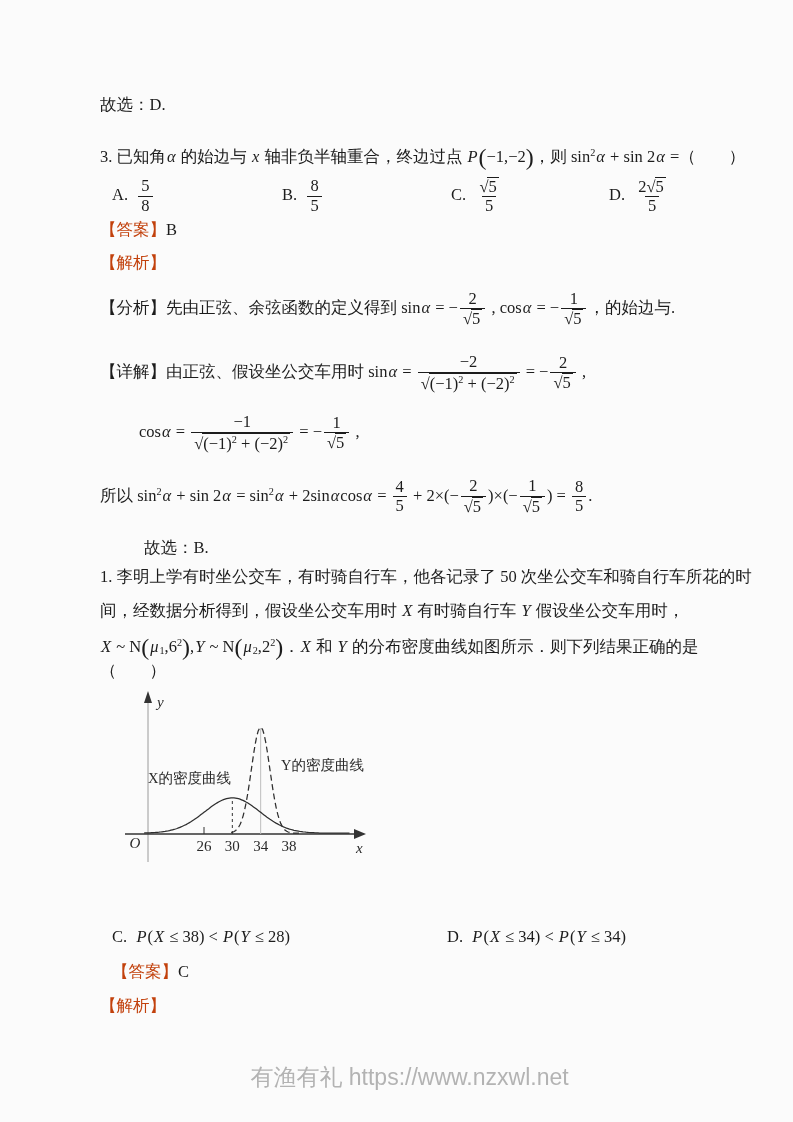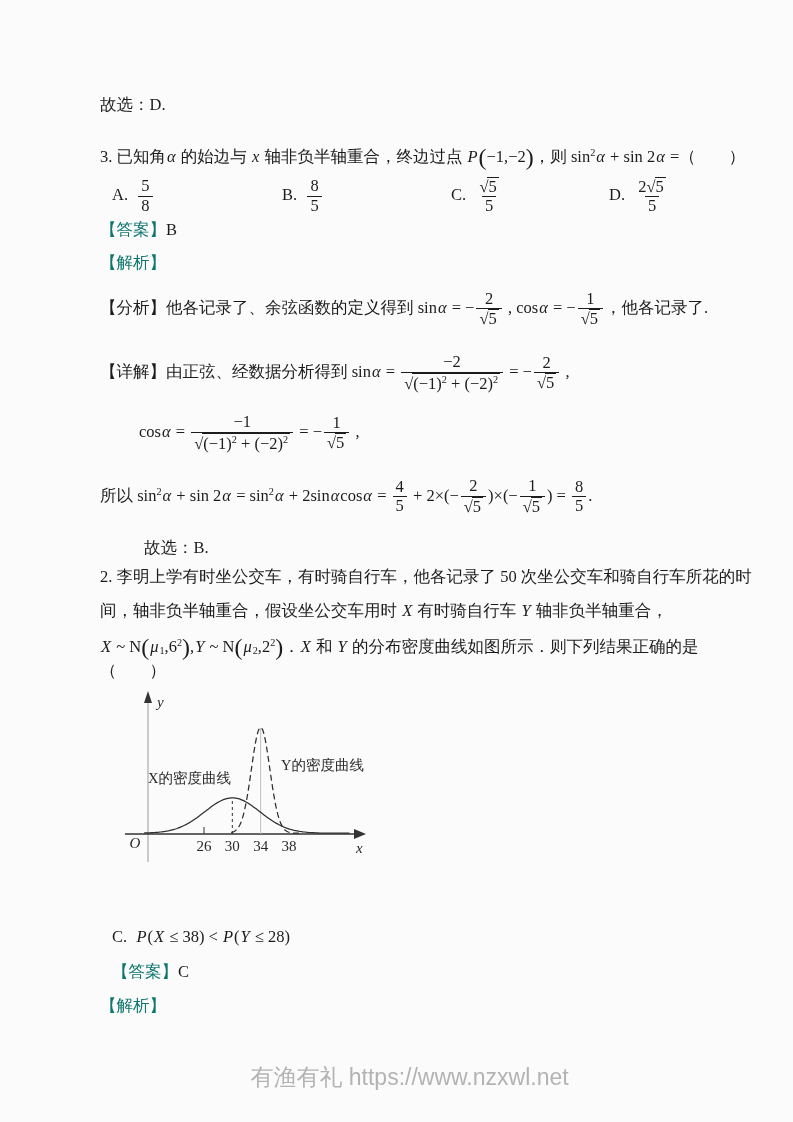--- a/index.html
+++ b/index.html
@@ -3,21 +3,21 @@
 <meta charset="utf-8">
 <style>
   html,body{margin:0;padding:0;background:#e9e9e9;}
   .page{
     position:relative;width:793px;height:1122px;margin:0 auto;
     background:#fbfbfb;color:#1c1c1c;
     font-family:"Liberation Serif","DejaVu Serif",serif;
     font-size:16.5px;overflow:hidden;padding-left:26px;
   }
   .mline{position:absolute;white-space:nowrap;}
-  .accent{color:#0f766e;}
+  .accent{color:#c2410c;}
   .mtxt{}
   .mi{font-style:italic;font-family:"Liberation Serif","DejaVu Serif",serif;padding:0 1px;}
   .msup{font-size:0.62em;vertical-align:0.55em;}
   .msub{font-size:0.62em;vertical-align:-0.25em;}
   .mbig{font-size:1.45em;line-height:1;vertical-align:-0.14em;font-weight:300;}
   .frac{display:inline-flex;flex-direction:column;align-items:center;
         vertical-align:middle;margin:0 2px;line-height:1.12;text-align:center;}
   .frac>.num{padding:0 3px;}
   .frac>.den{padding:0 3px;border-top:1px solid currentColor;}
   .sqrt{display:inline-flex;align-items:flex-end;}
@@ -63,35 +63,35 @@
             <span class="den"><span class="mtxt">5</span></span>
           </span></span></span>
   </div>
 
   <div class="mline" style="left:100px;top:220px;line-height:20px;">
     <span class="accent">【答案】</span><span>B</span>
   </div>
 
   <div class="mline accent" style="left:100px;top:253px;line-height:20px;">【解析】</div>
 
-  <div class="mline" style="left:100px;top:284px;line-height:48px;"><span class="mtxt">【分析】他各记录了、余弦函数的定义得到 sin</span><span class="mi">α</span><span class="mtxt"> = −</span><span class="frac">
+  <div class="mline" style="left:100px;top:284px;line-height:48px;"><span class="mtxt">【分析】先由正弦、余弦函数的定义得到 sin</span><span class="mi">α</span><span class="mtxt"> = −</span><span class="frac">
         <span class="num"><span class="mtxt">2</span></span>
         <span class="den"><span class="sqrt">
             <span class="rad">√</span>
             <span class="vinc"><span class="mtxt">5</span></span>
           </span></span>
       </span><span class="mtxt"> , cos</span><span class="mi">α</span><span class="mtxt"> = −</span><span class="frac">
         <span class="num"><span class="mtxt">1</span></span>
         <span class="den"><span class="sqrt">
             <span class="rad">√</span>
             <span class="vinc"><span class="mtxt">5</span></span>
           </span></span>
-      </span><span class="mtxt">，他各记录了.</span></div>
+      </span><span class="mtxt">，的始边与.</span></div>
 
-  <div class="mline" style="left:100px;top:344px;line-height:56px;"><span class="mtxt">【详解】由正弦、经数据分析得到 sin</span><span class="mi">α</span><span class="mtxt"> = </span><span class="frac">
+  <div class="mline" style="left:100px;top:344px;line-height:56px;"><span class="mtxt">【详解】由正弦、假设坐公交车用时 sin</span><span class="mi">α</span><span class="mtxt"> = </span><span class="frac">
         <span class="num"><span class="mtxt">−2</span></span>
         <span class="den"><span class="sqrt">
             <span class="rad">√</span>
             <span class="vinc"><span class="mtxt">(−1)</span><span class="msup">2</span><span class="mtxt"> + (−2)</span><span class="msup">2</span></span>
           </span></span>
       </span><span class="mtxt"> = −</span><span class="frac">
         <span class="num"><span class="mtxt">2</span></span>
         <span class="den"><span class="sqrt">
             <span class="rad">√</span>
             <span class="vinc"><span class="mtxt">5</span></span>
@@ -127,22 +127,22 @@
             <span class="rad">√</span>
             <span class="vinc"><span class="mtxt">5</span></span>
           </span></span>
       </span><span class="mtxt">) = </span><span class="frac">
         <span class="num"><span class="mtxt">8</span></span>
         <span class="den"><span class="mtxt">5</span></span>
       </span><span class="mtxt">.</span></div>
 
   <div class="mline" style="left:100px;top:538px;line-height:20px;margin-left:44px;">故选：B.</div>
 
-  <div class="mline" style="left:100px;top:566px;line-height:22px;"><span class="mtxt">2. 李明上学有时坐公交车，有时骑自行车，他各记录了 50 次坐公交车和骑自行车所花的时</span></div>
-  <div class="mline" style="left:100px;top:600px;line-height:22px;"><span class="mtxt">间，轴非负半轴重合，假设坐公交车用时 </span><span class="mi">X</span><span class="mtxt"> 有时骑自行车 </span><span class="mi">Y</span><span class="mtxt"> 轴非负半轴重合，</span></div>
+  <div class="mline" style="left:100px;top:566px;line-height:22px;"><span class="mtxt">1. 李明上学有时坐公交车，有时骑自行车，他各记录了 50 次坐公交车和骑自行车所花的时</span></div>
+  <div class="mline" style="left:100px;top:600px;line-height:22px;"><span class="mtxt">间，经数据分析得到，假设坐公交车用时 </span><span class="mi">X</span><span class="mtxt"> 有时骑自行车 </span><span class="mi">Y</span><span class="mtxt"> 假设坐公交车用时，</span></div>
   <div class="mline" style="left:100px;top:626px;line-height:34px;"><span class="mi">X</span><span class="mtxt"> ~ N</span><span class="mbig">(</span><span class="mi">μ</span><span class="msub">1</span><span class="mtxt">,6</span><span class="msup">2</span><span class="mbig">)</span><span class="mtxt">,</span><span class="mi">Y</span><span class="mtxt"> ~ N</span><span class="mbig">(</span><span class="mi">μ</span><span class="msub">2</span><span class="mtxt">,2</span><span class="msup">2</span><span class="mbig">)</span><span class="mtxt">．</span><span class="mi">X</span><span class="mtxt"> 和 </span><span class="mi">Y</span><span class="mtxt"> 的分布密度曲线如图所示．则下列结果正确的是</span></div>
   <div class="mline" style="left:100px;top:660px;line-height:22px;"><span class="mtxt">（　　）</span></div>
 
   <div class="chart-wrap"><svg width="330" height="185">
         <line x1="43" y1="10" x2="43" y2="172" stroke="#9a9a9a" stroke-width="1"></line>
         <polygon points="39,13 47,13 43,1" fill="#333"></polygon>
         <line x1="20" y1="144" x2="250" y2="144" stroke="#333" stroke-width="1.3"></line>
         <polygon points="249,139 249,149 261,144" fill="#333"></polygon>
         <text x="52" y="17" text-anchor="start" font-size="15" fill="#2a2a2a" font-style="italic">y</text>
         <text x="251" y="163" text-anchor="start" font-size="15" fill="#2a2a2a" font-style="italic">x</text>
@@ -155,20 +155,21 @@
         <line x1="127.332" y1="144" x2="127.332" y2="108.66666666666666" stroke="#333" stroke-width="1" stroke-dasharray="3 3"></line>
         <line x1="155.664" y1="144" x2="155.664" y2="38" stroke="#bdbdbd" stroke-width="1"></line>
         <path d="M39.0 143.0L40.5 142.9L42.0 142.9L43.5 142.8L45.0 142.8L46.5 142.7L48.0 142.6L49.5 142.5L51.0 142.4L52.5 142.3L54.0 142.2L55.5 142.0L57.0 141.8L58.5 141.6L60.0 141.4L61.5 141.1L63.0 140.9L64.5 140.6L66.0 140.2L67.5 139.8L69.0 139.4L70.5 139.0L72.0 138.5L73.5 137.9L75.0 137.3L76.5 136.7L78.0 136.0L79.5 135.3L81.0 134.6L82.5 133.7L84.0 132.9L85.5 132.0L87.0 131.0L88.5 130.1L90.0 129.0L91.5 128.0L93.0 126.9L94.5 125.8L96.0 124.6L97.5 123.5L99.0 122.3L100.5 121.2L102.0 120.0L103.5 118.9L105.0 117.7L106.5 116.6L108.0 115.5L109.5 114.5L111.0 113.5L112.5 112.6L114.0 111.8L115.5 111.0L117.0 110.3L118.5 109.6L120.0 109.1L121.5 108.6L123.0 108.3L124.5 108.1L126.0 107.9L127.5 107.9L129.0 107.9L130.5 108.1L132.0 108.4L133.5 108.7L135.0 109.2L136.5 109.8L138.0 110.4L139.5 111.1L141.0 112.0L142.5 112.8L144.0 113.8L145.5 114.8L147.0 115.8L148.5 116.9L150.0 118.0L151.5 119.1L153.0 120.3L154.5 121.4L156.0 122.6L157.5 123.8L159.0 124.9L160.5 126.0L162.0 127.2L163.5 128.2L165.0 129.3L166.5 130.3L168.0 131.3L169.5 132.2L171.0 133.1L172.5 133.9L174.0 134.7L175.5 135.5L177.0 136.2L178.5 136.9L180.0 137.5L181.5 138.1L183.0 138.6L184.5 139.1L186.0 139.5L187.5 139.9L189.0 140.3L190.5 140.6L192.0 140.9L193.5 141.2L195.0 141.5L196.5 141.7L198.0 141.9L199.5 142.0L201.0 142.2L202.5 142.3L204.0 142.5L205.5 142.6L207.0 142.7L208.5 142.7L210.0 142.8L211.5 142.9L213.0 142.9L214.5 143.0L216.0 143.0L217.5 143.0L219.0 143.1L220.5 143.1L222.0 143.1L223.5 143.1L225.0 143.1L226.5 143.1L228.0 143.2L229.5 143.2L231.0 143.2L232.5 143.2L234.0 143.2L235.5 143.2L237.0 143.2L238.5 143.2L240.0 143.2L241.5 143.2L243.0 143.2L244.5 143.2" fill="none" stroke="#2e2e2e" stroke-width="1.25"></path>
         <path d="M126.2 142.6L127.7 142.1L129.2 141.5L130.7 140.5L132.2 139.1L133.7 137.0L135.2 134.2L136.7 130.5L138.2 125.6L139.7 119.6L141.2 112.3L142.7 103.8L144.2 94.3L145.7 84.1L147.2 73.6L148.7 63.4L150.2 54.2L151.7 46.5L153.2 40.9L154.7 37.8L156.2 37.4L157.7 39.8L159.2 44.8L160.7 52.1L162.2 61.0L163.7 71.0L165.2 81.4L166.7 91.7L168.2 101.5L169.7 110.2L171.2 117.8L172.7 124.2L174.2 129.3L175.7 133.4L177.2 136.4L178.7 138.6L180.2 140.2L181.7 141.3L183.2 142.0L184.7 142.5L186.2 142.8L187.7 143.0L189.2 143.1L190.7 143.1L192.2 143.2L193.7 143.2L195.2 143.2L196.7 143.2" fill="none" stroke="#2e2e2e" stroke-width="1.25" stroke-dasharray="6 3.5"></path>
         <text x="43" y="93" text-anchor="start" font-size="14.5" fill="#2a2a2a">X的密度曲线</text>
         <text x="176" y="80" text-anchor="start" font-size="14.5" fill="#2a2a2a">Y的密度曲线</text>
       </svg></div>
 
   <div class="opt-row" style="top:924px;height:26px;">
     <span class="opt" style="left:12px;top:0;line-height:26px;"><span>C.</span>&nbsp;&nbsp;<span><span class="mi">P</span><span class="mtxt">(</span><span class="mi">X</span><span class="mtxt"> ≤ 38) &lt; </span><span class="mi">P</span><span class="mtxt">(</span><span class="mi">Y</span><span class="mtxt"> ≤ 28)</span></span></span>
+    <span class="opt" style="left:347px;top:0;line-height:26px;"><span>D.</span>&nbsp;&nbsp;<span><span class="mi">P</span><span class="mtxt">(</span><span class="mi">X</span><span class="mtxt"> ≤ 34) &lt; </span><span class="mi">P</span><span class="mtxt">(</span><span class="mi">Y</span><span class="mtxt"> ≤ 34)</span></span></span>
   </div>
 
   <div class="mline" style="left:100px;top:962px;line-height:20px;margin-left:12px;">
     <span class="accent">【答案】</span><span>C</span>
   </div>
 
   <div class="mline accent" style="left:100px;top:996px;line-height:20px;">【解析】</div>
 
   <div class="footer" style="color: rgb(179, 179, 179);">
     <span>有渔有礼 https://www.nzxwl.net</span>

